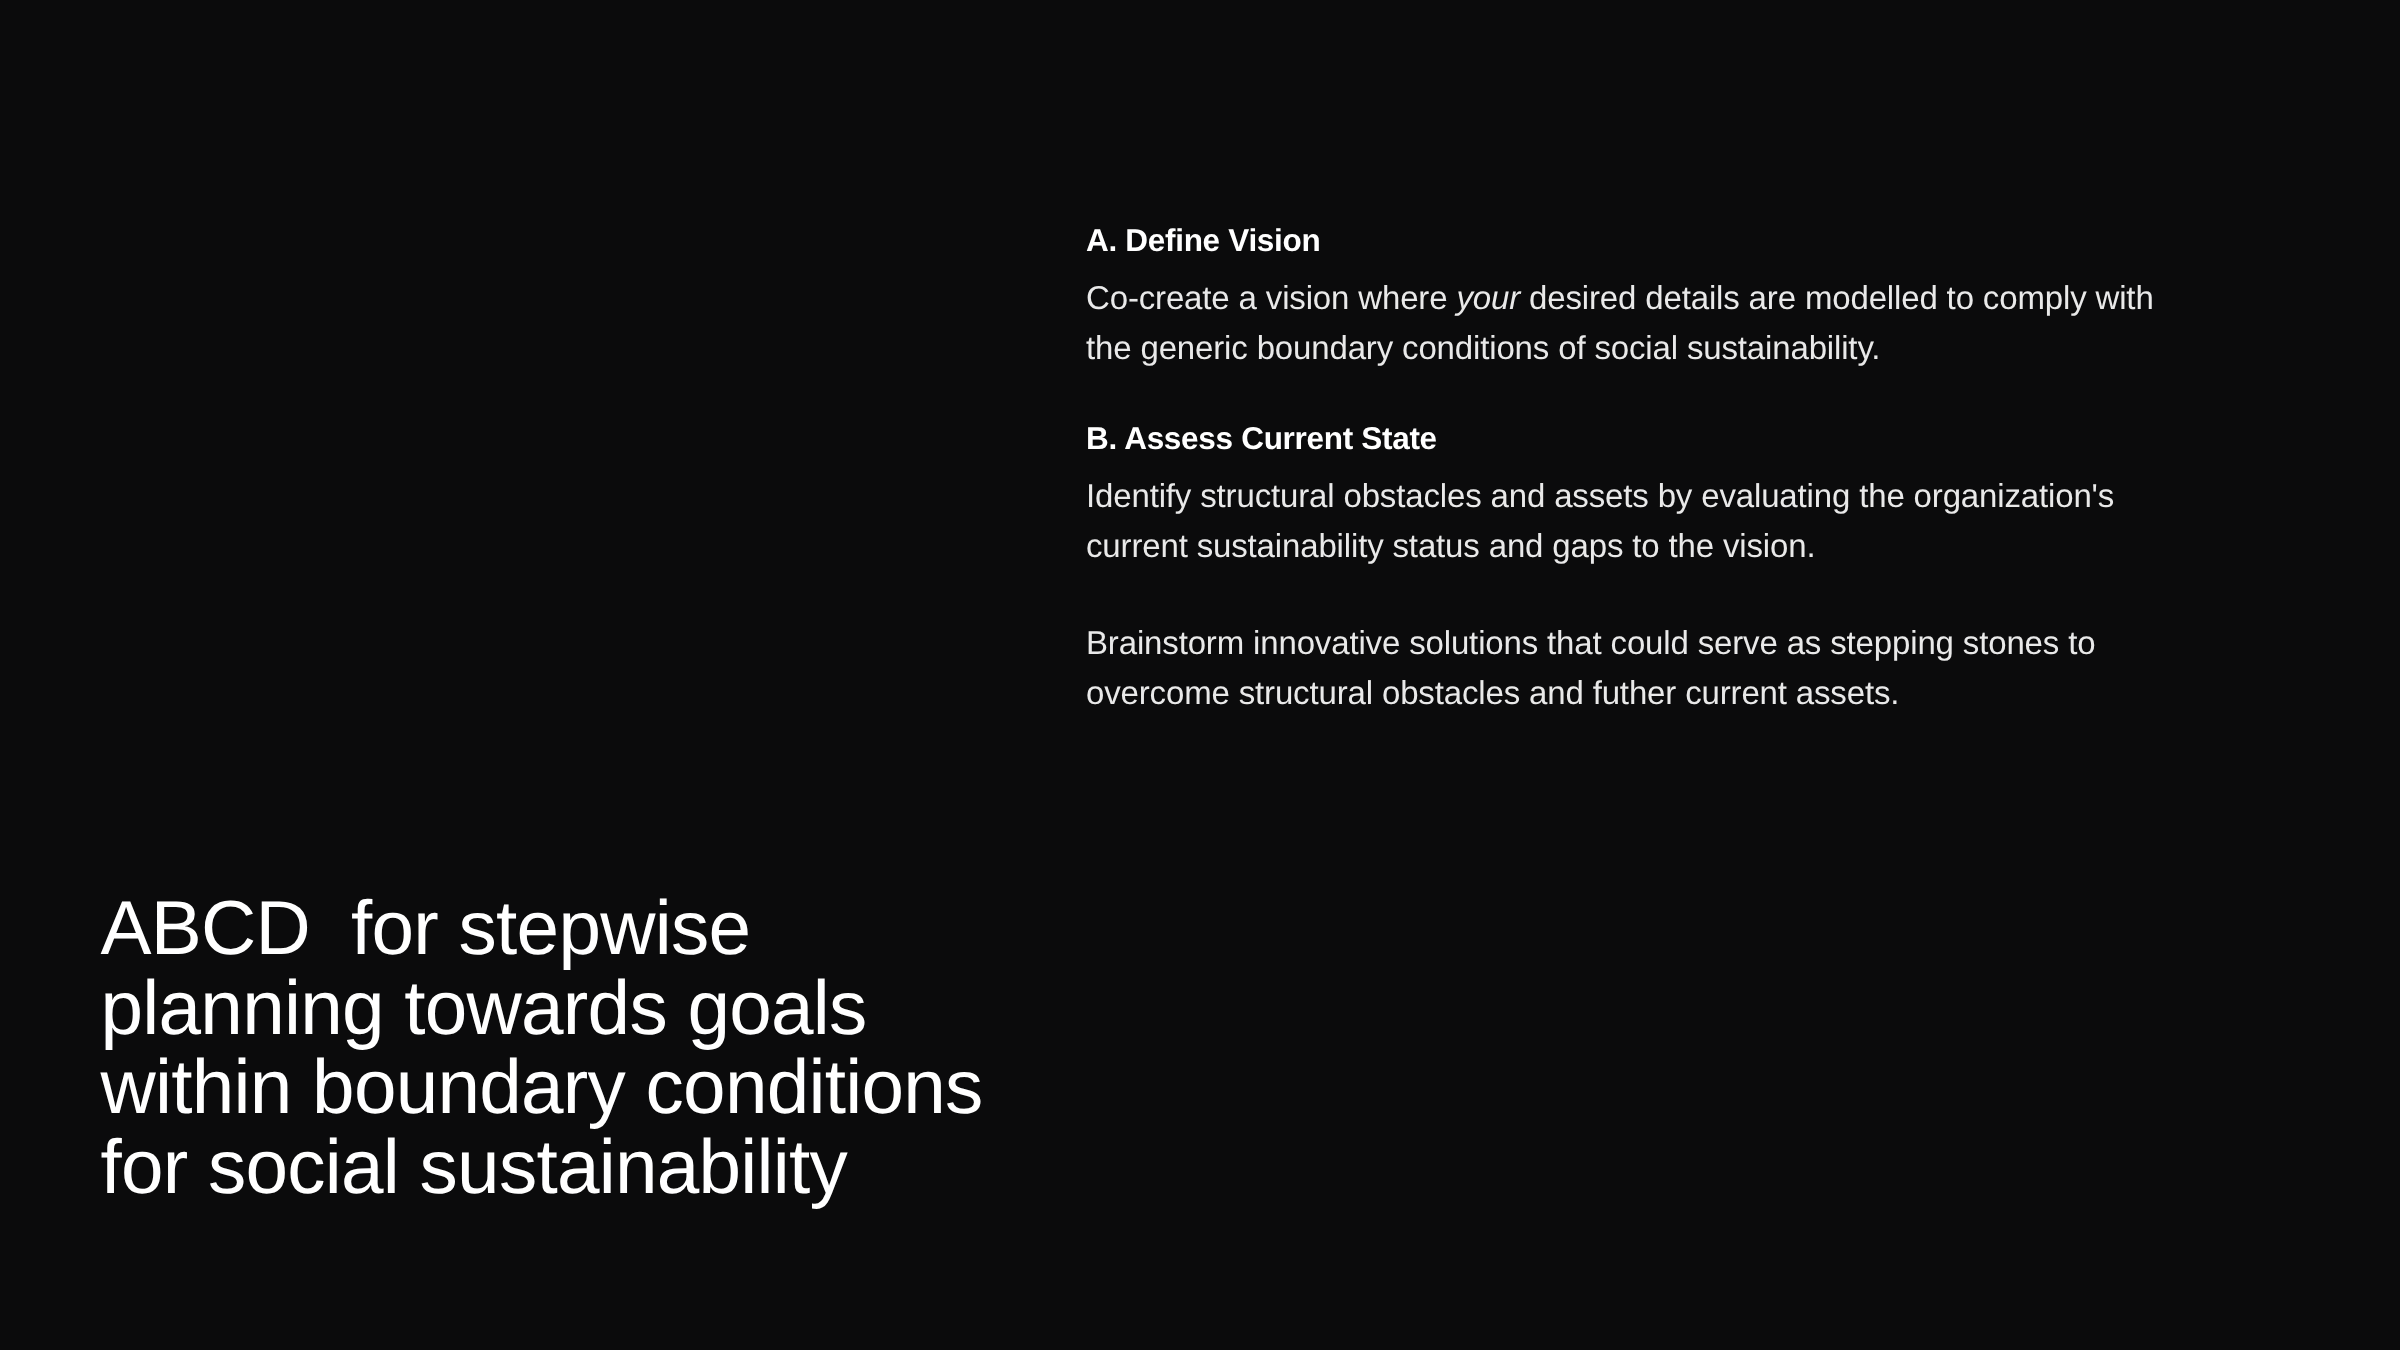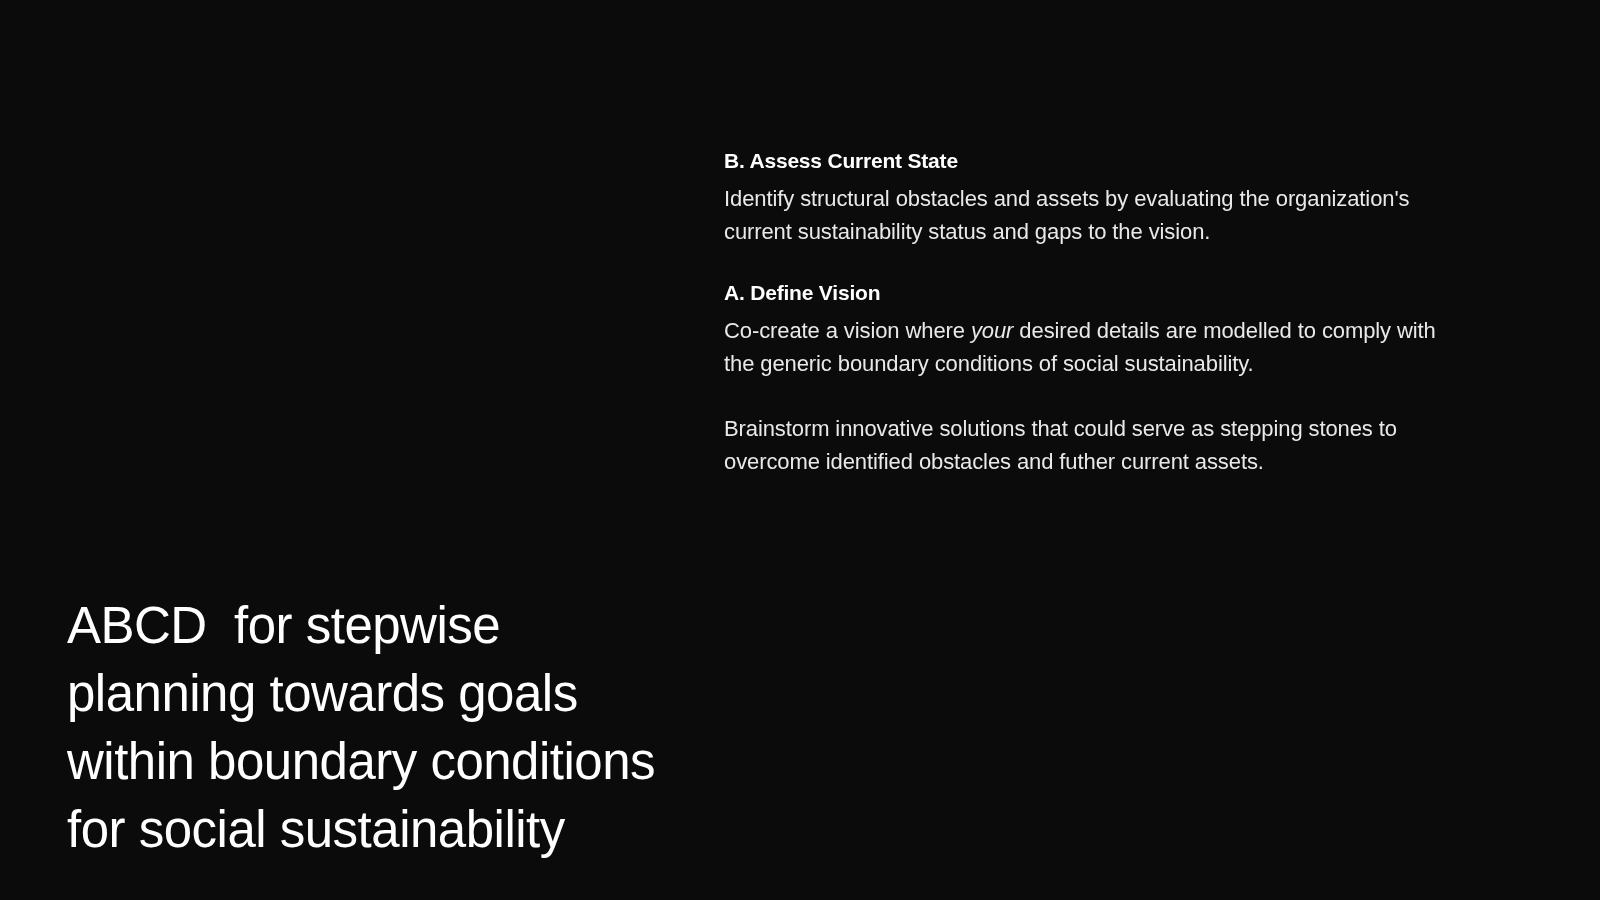--- a/index.html
+++ b/index.html
@@ -25,21 +25,21 @@
   .title-block {
     position: absolute;
     left: 67px;
     top: 592px;
     width: 600px;
   }
   .slide-title {
     margin: 0;
     font-family: "Liberation Sans", sans-serif;
     font-size: 51px;
-    line-height: 68px;
+    line-height: 53px;
     font-weight: 400;
     letter-spacing: -0.5px;
     color: #ffffff;
     white-space: pre-wrap;
   }
 
   
   .steps-column {
     position: absolute;
     left: 724px;
@@ -83,30 +83,30 @@
   <div class="title-block">
     <h1 class="slide-title">ABCD  for stepwise
 planning towards goals
 within boundary conditions
 for social sustainability</h1>
   </div>
 
   <div class="steps-column">
 
     <div class="step-block">
+      <h2 class="step-heading">A. Define Vision</h2>
+      <p class="step-body"><span>Co-create a vision where </span><span class="em">your</span><span> desired details are modelled to comply with the generic boundary conditions of social sustainability.</span></p>
+    </div>
+
+    <div class="step-block">
       <h2 class="step-heading">B. Assess Current State</h2>
       <p class="step-body">Identify structural obstacles and assets by evaluating the organization's current sustainability status and gaps to the vision.</p>
     </div>
 
     <div class="step-block">
-      <h2 class="step-heading">A. Define Vision</h2>
-      <p class="step-body"><span>Co-create a vision where </span><span class="em">your</span><span> desired details are modelled to comply with the generic boundary conditions of social sustainability.</span></p>
-    </div>
-
-    <div class="step-block">
-      <p class="step-body">Brainstorm innovative solutions that could serve as stepping stones to overcome identified obstacles and futher current assets.</p>
+      <p class="step-body">Brainstorm innovative solutions that could serve as stepping stones to overcome structural obstacles and futher current assets.</p>
     </div>
 
     <div class="step-block">
     </div>
 
   </div>
 </div>
 
 </body></html>

